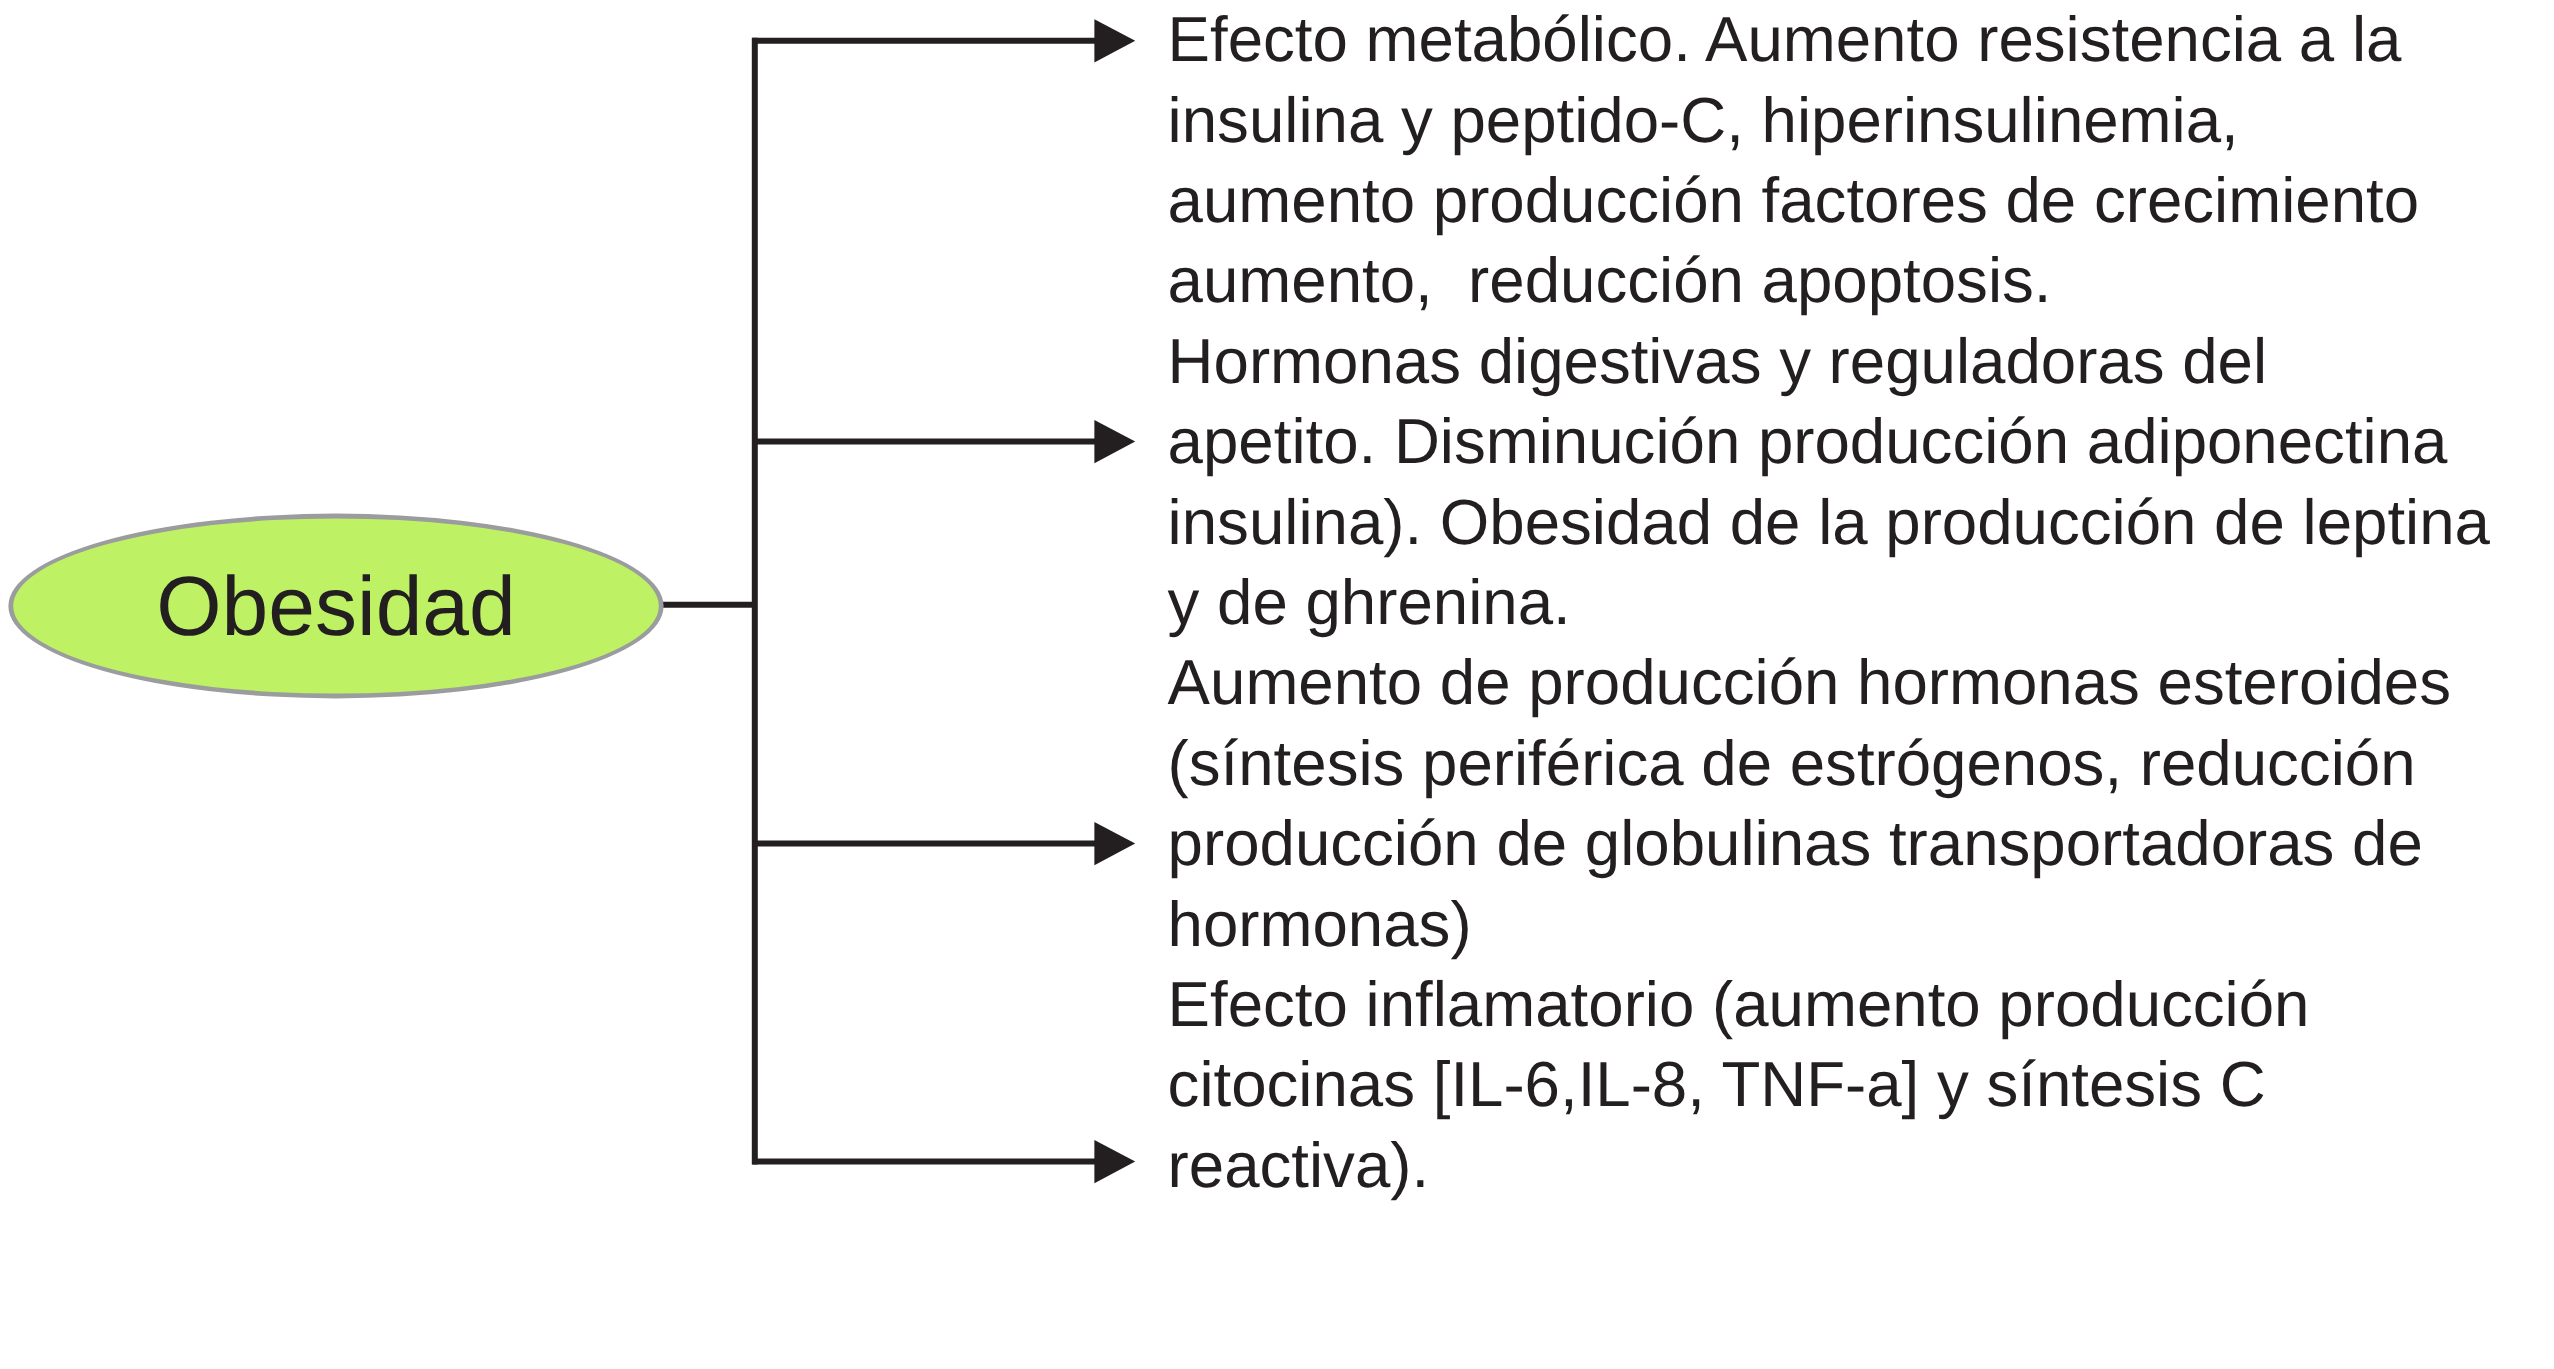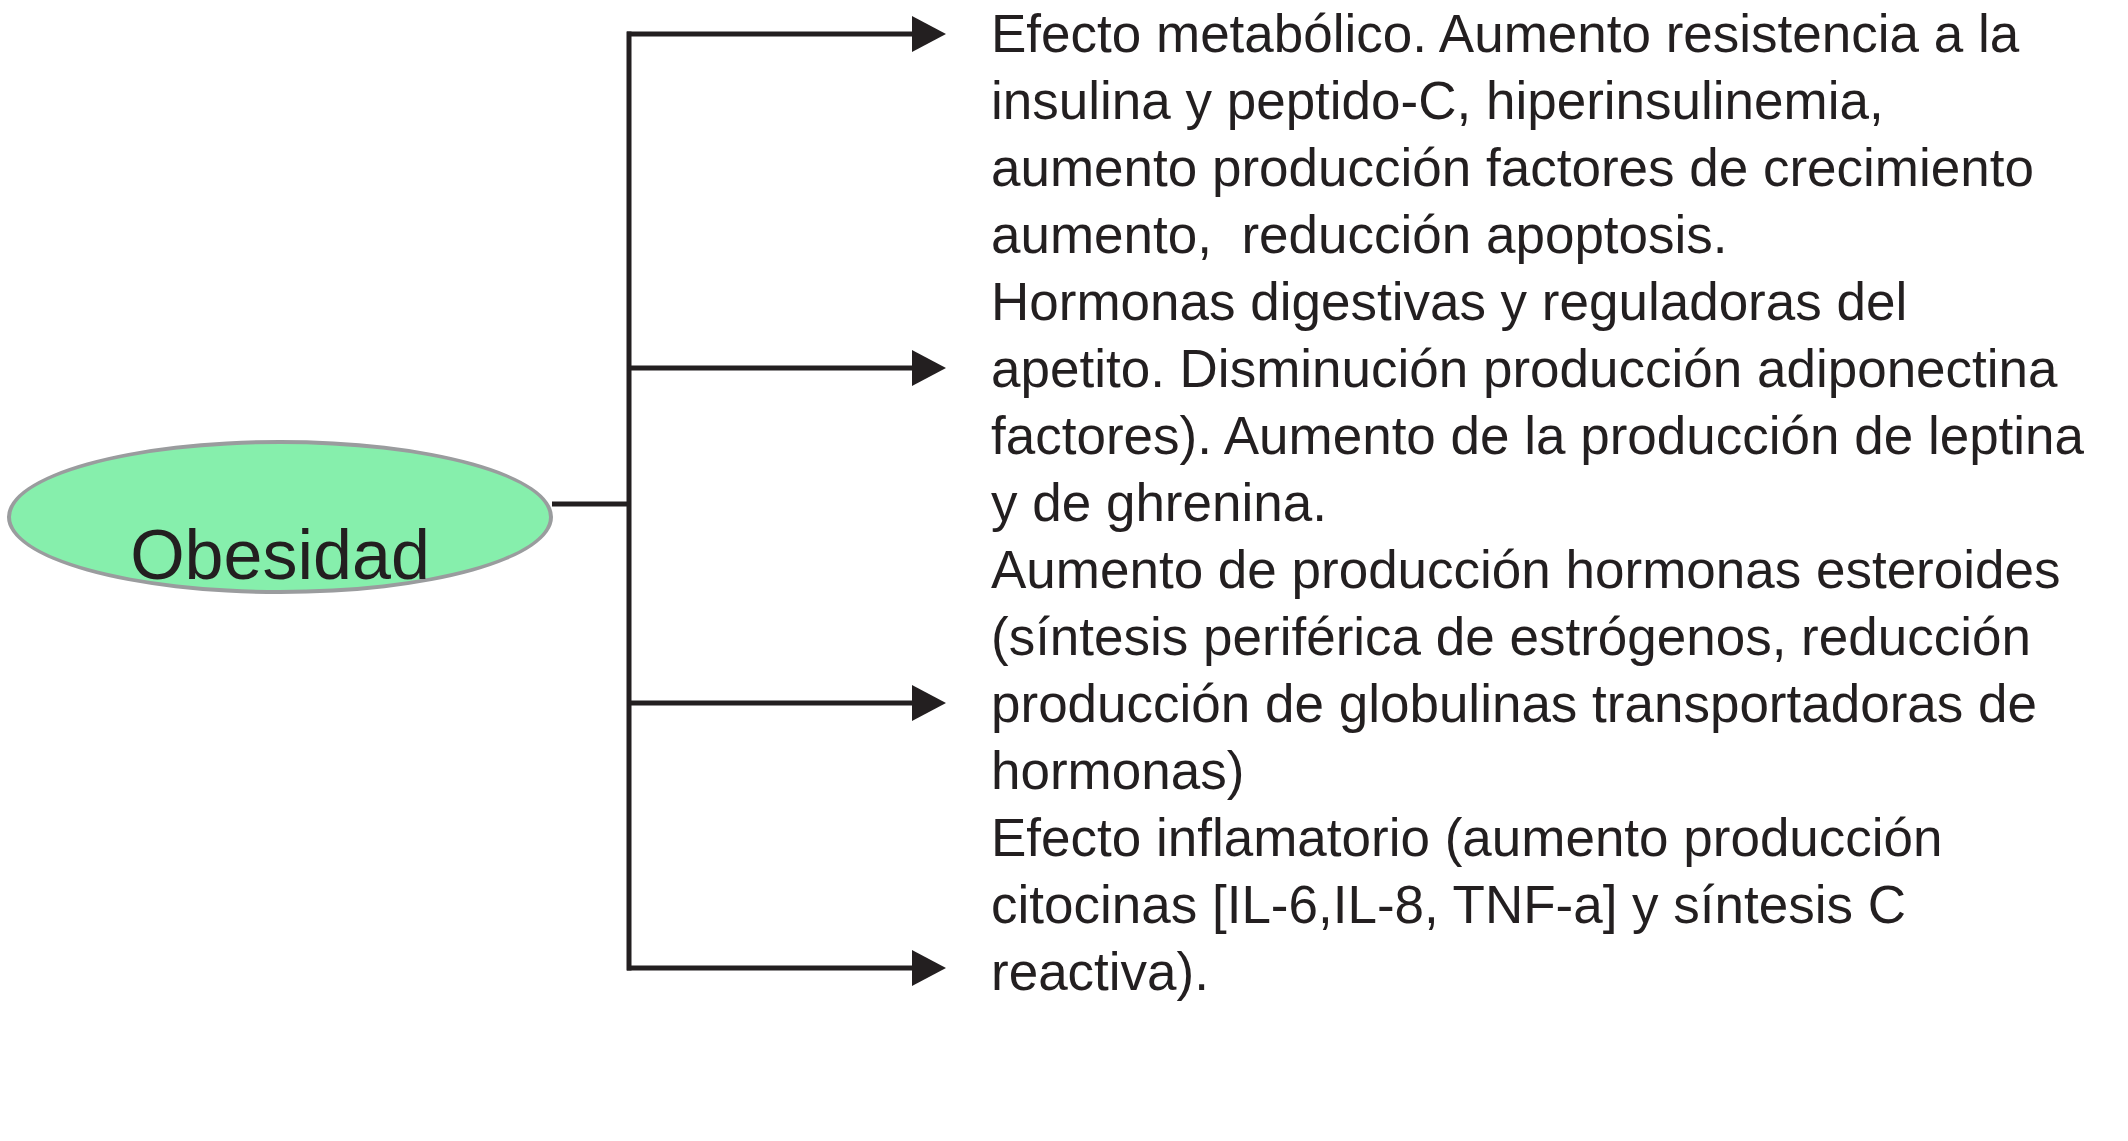--- a/index.html
+++ b/index.html
@@ -12,48 +12,47 @@
     font-family: "Liberation Sans", sans-serif;
     color: #231f20;
   }
   .tree {
     position: absolute;
     left: 0; top: 0;
     width: 2128px; height: 1141px;
   }
   .node-ellipse {
     position: absolute;
-    left: 7px; top: 440px;
+    left: 7px; top: 428px;
     width: 546px; height: 154px;
     border: 4px solid #9a9c9e;
     border-radius: 50%;
     box-sizing: border-box;
     display: flex;
-    align-items: flex-end;
+    align-items: center;
     justify-content: center;
-    background: #86efac;
+    background: #bef264;
   }
   .node-label {
     font-size: 70px;
     line-height: 1;
     color: #231f20;
     letter-spacing: 0px;
   }
   .effects-col {
     position: absolute;
     left: 973px; top: 0;
     width: 1150px;
   }
   .effect-line {
     height: 67px;
     line-height: 67px;
     font-size: 53px;
     white-space: pre;
     color: #231f20;
-    margin-left: 18px;
   }
 </style>
 </head>
 <body>
 
 <div class="canvas">
 
   <svg class="tree" viewBox="0 0 2128 1141" xmlns="http://www.w3.org/2000/svg">
 
     <line x1="552" y1="504" x2="629" y2="504" stroke="#231f20" stroke-width="5"></line>
@@ -82,21 +81,21 @@
     <div>
       <div class="effect-line">Efecto metabólico. Aumento resistencia a la</div>
       <div class="effect-line">insulina y peptido-C, hiperinsulinemia,</div>
       <div class="effect-line">aumento producción factores de crecimiento</div>
       <div class="effect-line">aumento,  reducción apoptosis.</div>
     </div>
 
     <div>
       <div class="effect-line">Hormonas digestivas y reguladoras del</div>
       <div class="effect-line">apetito. Disminución producción adiponectina</div>
-      <div class="effect-line">factores). Aumento de la producción de leptina</div>
+      <div class="effect-line">insulina). Obesidad de la producción de leptina</div>
       <div class="effect-line">y de ghrenina.</div>
     </div>
 
     <div>
       <div class="effect-line">Aumento de producción hormonas esteroides</div>
       <div class="effect-line">(síntesis periférica de estrógenos, reducción</div>
       <div class="effect-line">producción de globulinas transportadoras de</div>
       <div class="effect-line">hormonas)</div>
     </div>
 

